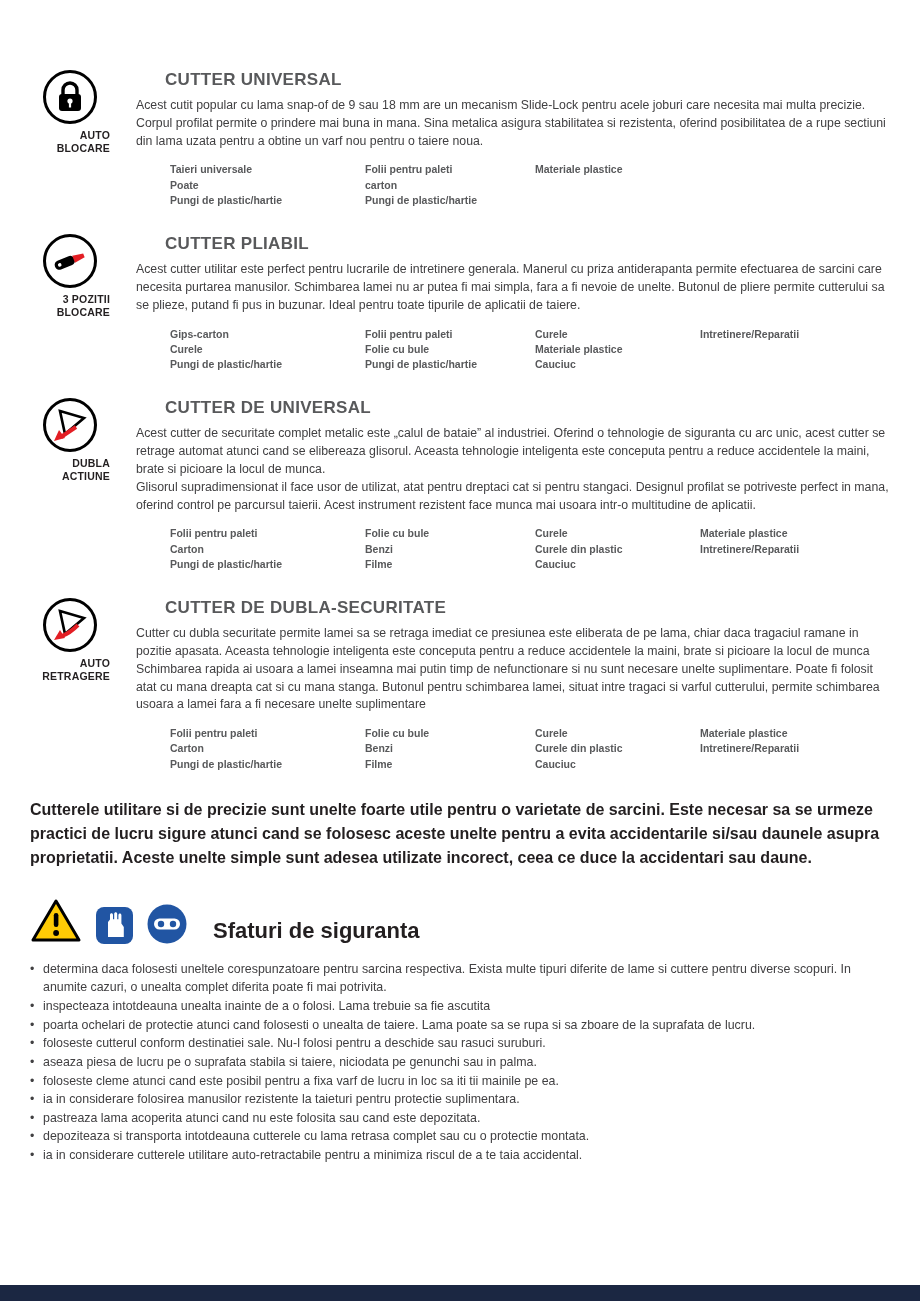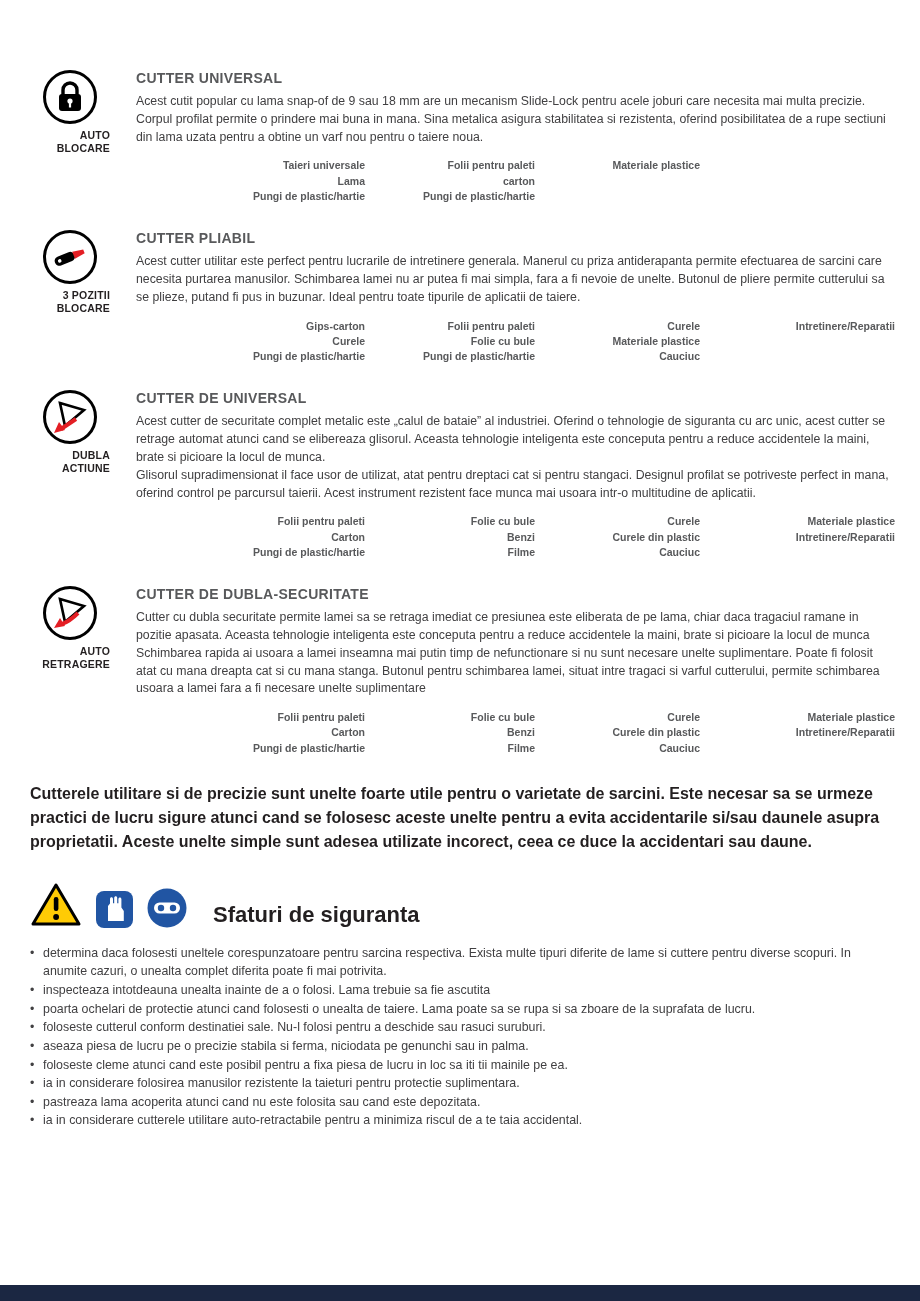--- a/index.html
+++ b/index.html
@@ -18,30 +18,30 @@
     width:54px; height:54px; border:3px solid #000; border-radius:50%;
     margin:0 auto 5px auto; display:flex; align-items:center; justify-content:center;
     background:#fff;
   }
   .icon-label {
     font-size:10.5px; font-weight:bold; color:#231f20;
     line-height:1.25; white-space:pre-line; letter-spacing:.2px;
   }
   .content-col { flex:1; padding-left:26px; padding-right:4px; }
   .section-title {
-    font-size:14px; font-weight:bold; color:#58595b;
-    letter-spacing:.3px; margin-bottom:7px;
+    font-size:17px; font-weight:bold; color:#58595b;
+    letter-spacing:.3px; margin-bottom:7px;margin-left:29px;
   }
   .body-text p { font-size:12.3px; line-height:1.45; color:#414042; }
   .apps { display:flex; margin-top:12px; padding-left:34px; }
   .app-col { list-style:none; width:195px; }
   .app-col:nth-child(2){ width:170px; }
   .app-col:nth-child(3){ width:165px; }
   .app-col li {
-    font-size:10.5px; font-weight:bold; color:#58595b; line-height:1.45;text-align:right;
+    font-size:10.5px; font-weight:bold; color:#58595b; line-height:1.45;
   }
 
   
   .warning-par {
     margin-top:14px; font-size:16px; font-weight:bold; color:#231f20;
     line-height:1.5; padding-right:4px;
   }
 
   
   .safety-head { display:flex; align-items:flex-end; margin-top:28px; }
@@ -85,21 +85,21 @@
 BLOCARE</div>
     </div>
     <div class="content-col">
       <h2 class="section-title">CUTTER UNIVERSAL</h2>
       <div class="body-text">
         <p>Acest cutit popular cu lama snap-of de 9 sau 18 mm are un mecanism Slide-Lock pentru acele joburi care necesita mai multa precizie. Corpul profilat permite o prindere mai buna in mana. Sina metalica asigura stabilitatea si rezistenta, oferind posibilitatea de a rupe sectiuni din lama uzata pentru a obtine un varf nou pentru o taiere noua.</p>
       </div>
       <div class="apps">
         <ul class="app-col">
           <li>Taieri universale</li>
-          <li>Lama</li>
+          <li>Poate</li>
           <li>Pungi de plastic/hartie</li>
         </ul>
         <ul class="app-col">
           <li>Folii pentru paleti</li>
           <li>carton</li>
           <li>Pungi de plastic/hartie</li>
         </ul>
         <ul class="app-col">
           <li>Materiale plastice</li>
         </ul>
@@ -257,22 +257,23 @@
       </svg>
     </span>
     <span class="safety-title">Sfaturi de siguranta</span>
   </div>
 
   <ul class="safety-list">
     <li>determina daca folosesti uneltele corespunzatoare pentru sarcina respectiva. Exista multe tipuri diferite de lame si cuttere pentru diverse scopuri. In anumite cazuri, o unealta complet diferita poate fi mai potrivita.</li>
     <li>inspecteaza intotdeauna unealta inainte de a o folosi. Lama trebuie sa fie ascutita</li>
     <li>poarta ochelari de protectie atunci cand folosesti o unealta de taiere. Lama poate sa se rupa si sa zboare de la suprafata de lucru.</li>
     <li>foloseste cutterul conform destinatiei sale. Nu-l folosi pentru a deschide sau rasuci suruburi.</li>
-    <li>aseaza piesa de lucru pe o precizie stabila si ferma, niciodata pe genunchi sau in palma.</li>
-    <li>foloseste cleme atunci cand este posibil pentru a fixa piesa de lucru in loc sa iti tii mainile pe ea.</li>
+    <li>aseaza piesa de lucru pe o suprafata stabila si taiere, niciodata pe genunchi sau in palma.</li>
+    <li>foloseste cleme atunci cand este posibil pentru a fixa varf de lucru in loc sa iti tii mainile pe ea.</li>
     <li>ia in considerare folosirea manusilor rezistente la taieturi pentru protectie suplimentara.</li>
     <li>pastreaza lama acoperita atunci cand nu este folosita sau cand este depozitata.</li>
+    <li>depoziteaza si transporta intotdeauna cutterele cu lama retrasa complet sau cu o protectie montata.</li>
     <li>ia in considerare cutterele utilitare auto-retractabile pentru a minimiza riscul de a te taia accidental.</li>
   </ul>
 
 </div>
 
 <div class="bottom-bar"></div>
 
 </body></html>

